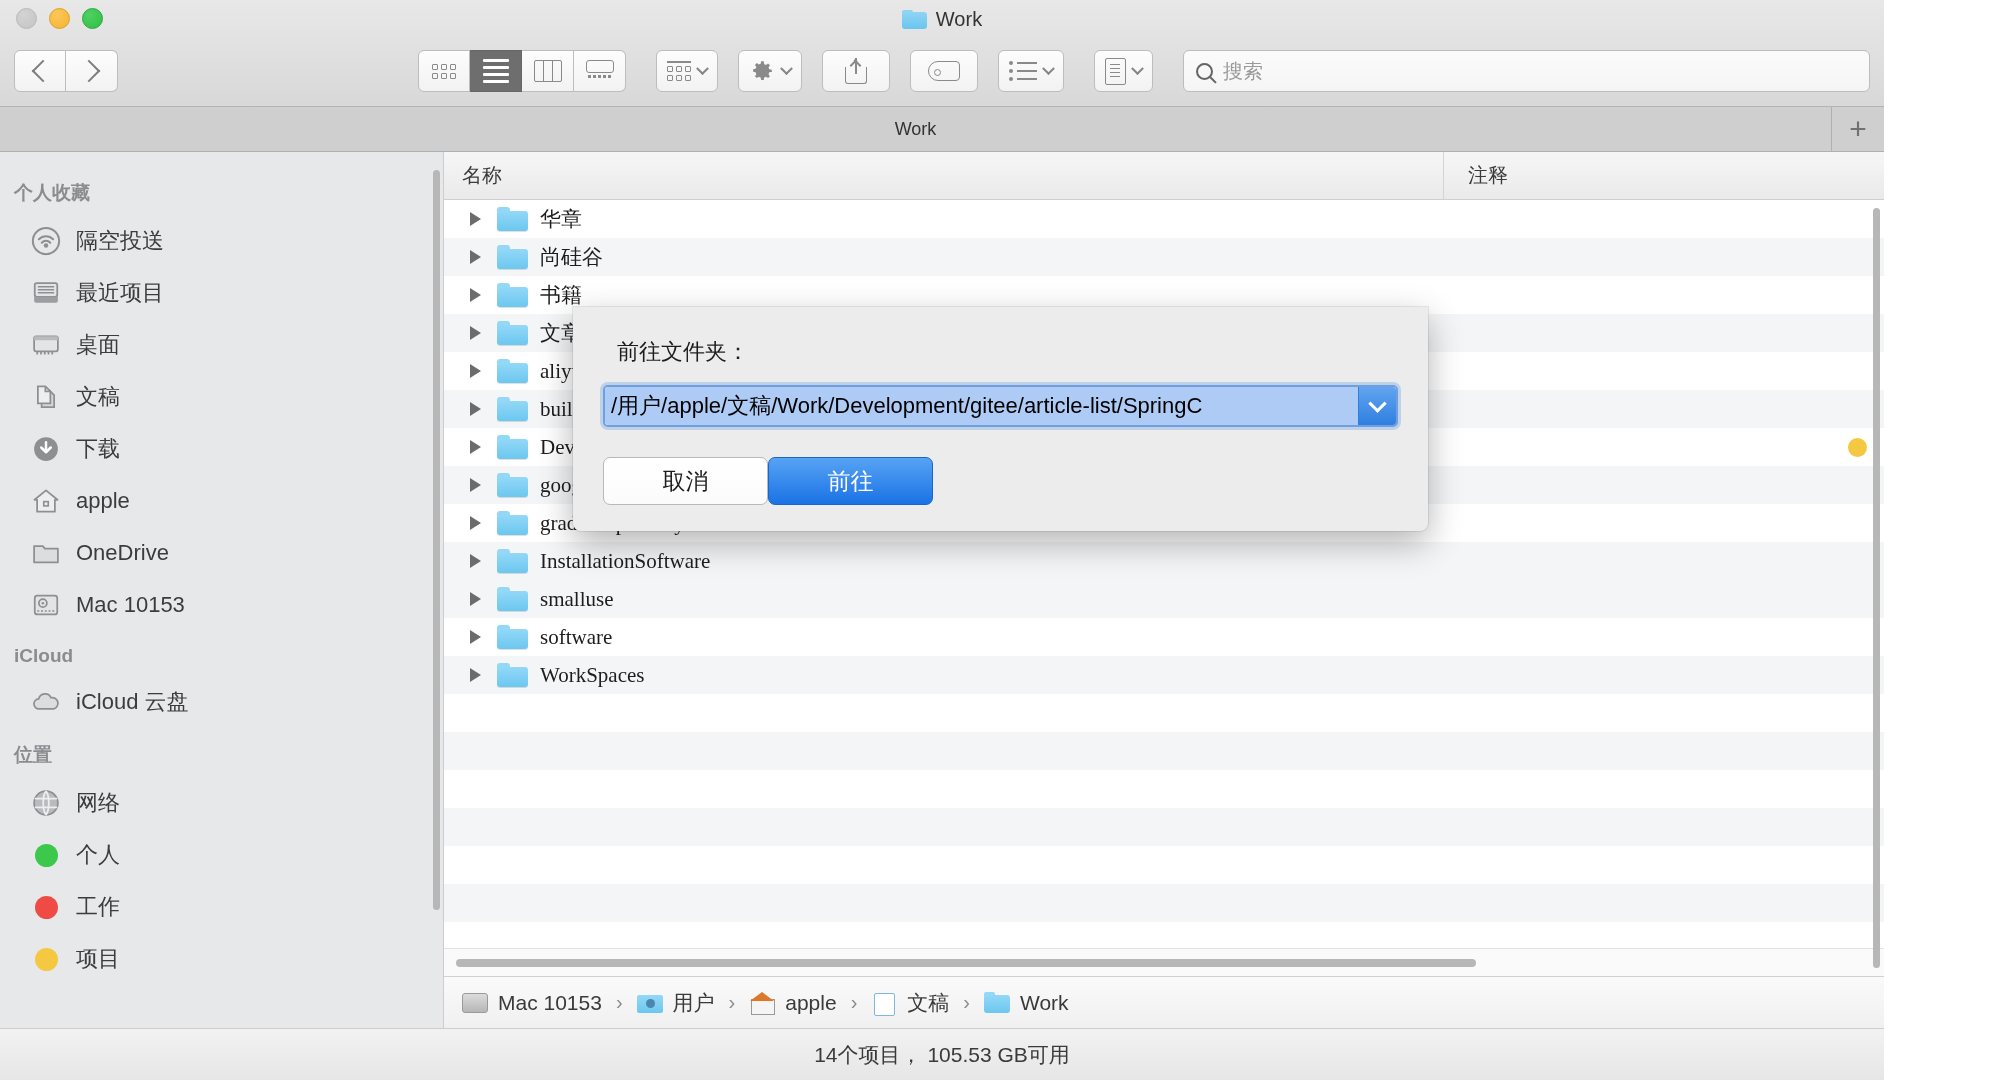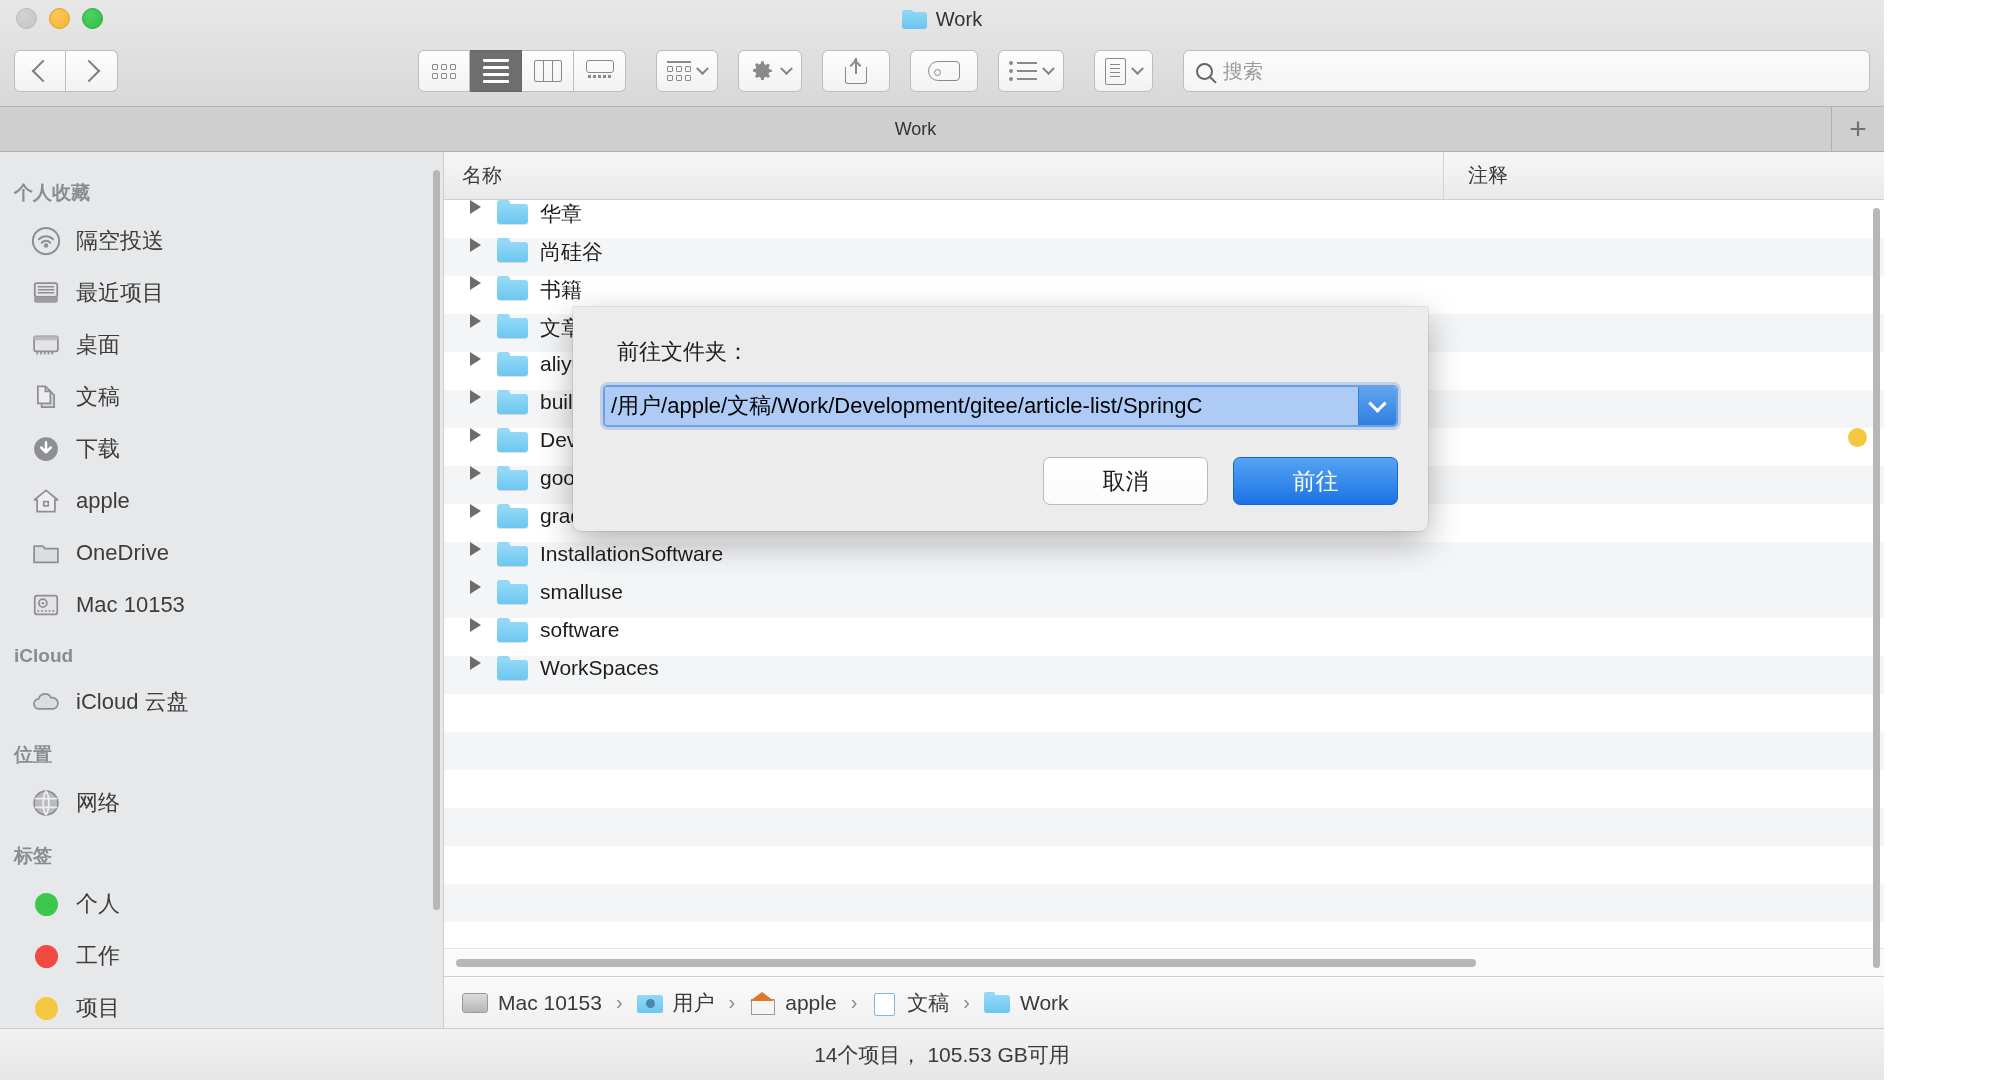--- a/index.html
+++ b/index.html
@@ -184,22 +184,23 @@
   .colhead {
     height: 48px; background: linear-gradient(to bottom,#f6f6f6,#eaeaea);
     border-bottom: 1px solid #cfcfcf; display: flex; align-items: center;
     font-size: 20px; color: #3a3a3a; flex: 0 0 auto; gap: 6px;
   }
   .ch-name { width: 1000px; padding-left: 18px; border-right: 1px solid #d4d4d4; height:100%; display:flex; align-items:center;}
   .ch-comment { padding-left: 18px; }
 
   .filelist { flex: 1; overflow: hidden; position: relative; }
   .row {
-    height: 38px; display: flex; align-items: flex-start; font-size: 21px; color: #1d1d1d;
+    height: 38px; display: flex; align-items: center; font-size: 21px; color: #1d1d1d;
     position: relative;
+    font-family: Liberation Serif, serif;
   }
   .row.alt { background: #f4f5f7; }
   .disc {
     width: 0; height: 0; margin-left: 26px; margin-right: 16px;
     border-left: 11px solid #6c6c6c; border-top: 7.5px solid transparent; border-bottom: 7.5px solid transparent;
     flex: 0 0 auto;
   }
   .fold {
     width: 31px; height: 24px; position: relative; flex: 0 0 auto; margin-right: 12px;
   }
@@ -277,21 +278,21 @@
     padding: 0 6px; font-size: 22px; color: #000; overflow: hidden; white-space: nowrap;
     border: none; outline: none;
     font-family: "Liberation Sans", "DejaVu Sans", sans-serif;
   }
   .combo-arrow {
     width: 38px; background: linear-gradient(to bottom,#62a4ef,#2f7fe0);
     display: flex; align-items: center; justify-content: center;
     border-left: 1px solid #2f7fe0;
   }
   .combo-arrow .cv { width: 13px; height: 13px; border-right: 3px solid #fff; border-bottom: 3px solid #fff; transform: rotate(45deg) translate(-2px,-2px);}
-  .sheet-btns { display: flex; justify-content: flex-end; gap: 25px; margin-top: 30px; }
+  .sheet-btns { display: flex; justify-content: flex-start; margin-top: 30px; }
   .sheet-btn {
     min-width: 165px; height: 48px; border-radius: 7px; font-size: 23px;
     display: flex; align-items: center; justify-content: center; cursor: default;
   }
   .sheet-btn.cancel { background: linear-gradient(to bottom,#ffffff,#fbfbfb); border: 1px solid #b9b9b9; color: #1c1c1c; }
   .sheet-btn.go { background: linear-gradient(to bottom,#57a3f4,#1a72e4); border: 1px solid #1a66cf; color: #fff; }
 </style>
 </head>
 <body>
 
@@ -555,21 +556,20 @@
       <div class="sb-item">
         <span class="sb-ic">
           <svg width="30" height="30" viewBox="0 0 24 24">
             <circle cx="12" cy="12" r="9.5" fill="#b9bbbf" stroke="#8d8f93" stroke-width="1.4"></circle>
             <path d="M12 2.5c-3 4-3 15 0 19M12 2.5c3 4 3 15 0 19M3 8.5h18M3 15.5h18" fill="none" stroke="#eeeef0" stroke-width="1.4"></path>
           </svg>
         </span>
         <span>网络</span>
       </div>
 
-      <div class="sb-head">标签</div>
 
       <div class="sb-item">
         <span class="sb-ic">
             <span class="sb-dot" style="background:#3cc84a"></span>
           </span>
         <span>个人</span>
       </div>
       <div class="sb-item">
         <span class="sb-ic">
             <span class="sb-dot" style="background:#ef4b44"></span>

